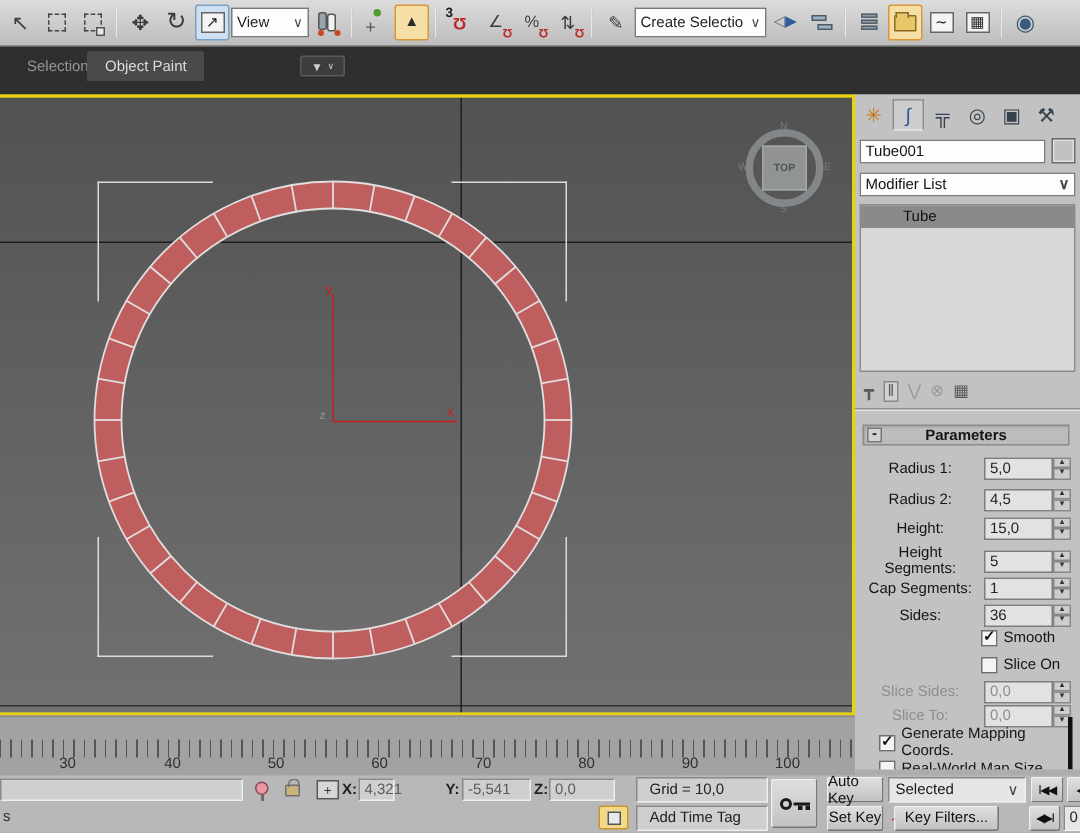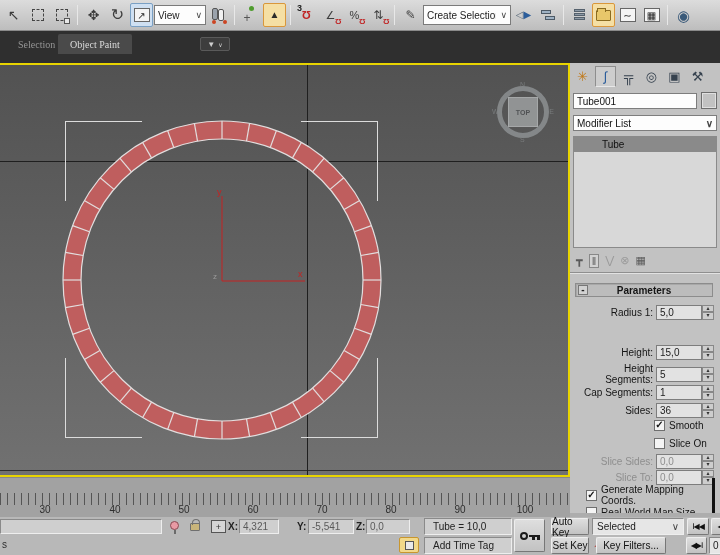--- a/index.html
+++ b/index.html
@@ -37,21 +37,21 @@
   .white-tile { width:16px; height:14px; background:#f4f4f4; border:1px solid #666;
                 display:flex; align-items:center; justify-content:center; }
   .folder { width:15px; height:11px; background:#e8c76a; border:1px solid #8a6b20; border-radius:1px; position:relative; }
   .folder:before { content:""; position:absolute; left:0; top:-3px; width:7px; height:3px;
                    background:#e8c76a; border:1px solid #8a6b20; border-bottom:none; }
   .bars i { display:block; width:11px; height:3px; background:#8c99a6; border:1px solid #55616d; margin-bottom:1px; }
   .align-bars i { display:block; width:10px; height:4px; background:#9fb2c4; border:1px solid #4d5a66; }
   .align-bars i.b { margin-left:4px; margin-top:2px; }
 
   
-  #ribbon { position:absolute; left:0; top:31px; width:720px; height:32px; background:#2f2f2f;font-family:Liberation Serif, serif; }
+  #ribbon { position:absolute; left:0; top:31px; width:720px; height:32px; background:#2f2f2f; }
   .rtab { position:absolute; top:3px; height:20px; display:flex; align-items:center;
           padding:0 12px; color:#969696; }
   .rtab.active { background:#4a4a4a; color:#dcdcdc; border-radius:2px 2px 0 0; }
   #ribbon-min { position:absolute; left:200px; top:6px; width:30px; height:14px; background:#3d3d3d;
                 border:1px solid #5a5a5a; border-radius:2px; color:#cfcfcf; font-size:8px;
                 display:flex; align-items:center; justify-content:center; gap:3px; }
 
   
   #viewport { position:absolute; left:0; top:63px; width:570px; height:414px;
               border-top:2px solid #e8d400; border-right:2px solid #e8d400; border-bottom:2px solid #e8d400;
@@ -91,21 +91,21 @@
   #stack-tools .dim { color:#9a9a9a; }
   #cp-divider { position:absolute; left:0; top:209px; width:150px; height:2px;
                 background:#8f8f8f; border-bottom:1px solid #e2e2e2; }
   #rollout-hd { position:absolute; left:5px; top:220px; width:138px; height:14px; background:#bcbcbc;
                 border:1px solid #8c8c8c; box-shadow:inset 1px 1px 0 #a8a8a8; display:flex;
                 align-items:center; justify-content:center; font-weight:bold; color:#151515; }
   #rollout-hd .minus { position:absolute; left:2px; top:1px; width:10px; height:10px; background:#d2d2d2;
                        border:1px solid #777; font-weight:bold; display:flex; align-items:center;
                        justify-content:center; line-height:1; color:#222; }
   .prow { position:absolute; left:4px; width:140px; height:16px; display:flex; align-items:center; }
-  .prow .lab { flex:1; text-align:right; padding-right:3px; color:#151515; }
+  .prow .lab { flex:1; text-align:center; padding-right:3px; color:#151515; }
   .prow .val { width:46px; height:15px; background:#e2e2e2; border:1px solid #7d7d7d;
                display:flex; align-items:center; padding-left:3px; color:#222; }
   .spin { width:12px; height:15px; display:flex; flex-direction:column; }
   .spin b { flex:1; background:#cdcdcd; border:1px solid #888; font-size:6px; line-height:5px;
             text-align:center; color:#333; font-weight:normal; }
   .prow.dim .lab, .prow.dim .val { color:#8e8e8e; }
   .cbrow { position:absolute; height:14px; display:flex; align-items:center; gap:4px; color:#151515; }
   .cbox { width:11px; height:11px; background:#f4f4f4; border:1px solid #6f6f6f; display:flex;
           align-items:center; justify-content:center; font-size:10px; font-weight:bold; color:#111; line-height:1; }
   #cp-scroll { position:absolute; left:142px; top:415px; width:3px; height:35px; background:#111; }
@@ -388,20 +388,28 @@
   </div>
 
   <div class="prow" style="top:241px">
     <span class="lab">Radius 1:</span>
     <span class="val">5,0</span>
     <span class="spin">
         <b>▴</b>
         <b>▾</b>
       </span>
   </div>
+  <div class="prow" style="top:262px">
+    <span class="lab">Radius 2:</span>
+    <span class="val">4,5</span>
+    <span class="spin">
+        <b>▴</b>
+        <b>▾</b>
+      </span>
+  </div>
   <div class="prow" style="top:281px">
     <span class="lab">Height:</span>
     <span class="val">15,0</span>
     <span class="spin">
         <b>▴</b>
         <b>▾</b>
       </span>
   </div>
   <div class="prow" style="top:303px">
     <span class="lab">Height Segments:</span>
@@ -478,27 +486,27 @@
   <span class="tnum" style="left:513px">100</span>
 </div>
 
 <div id="statusbar">
   <div class="sunken" style="position:absolute;left:0;top:2px;width:162px;height:15px"></div>
   <span class="balloon"></span>
   <span class="lockic"></span>
   <span class="xyzic">+</span>
 
   <span class="slabel" style="left:228px">X:</span>
-  <div class="coordf sunken" style="left:239px;width:40px">4,321</div>
+  <div class="coordf sunken" style="left:239px;width:24px">4,321</div>
   <span class="slabel" style="left:297px">Y:</span>
   <div class="coordf sunken" style="left:308px;width:46px">-5,541</div>
   <span class="slabel" style="left:356px">Z:</span>
   <div class="coordf sunken" style="left:366px;width:44px">0,0</div>
 
-  <div class="sunken" style="position:absolute;left:424px;top:1px;width:88px;height:17px;display:flex;align-items:center;padding-left:8px;color:#222">Tube = 10,0</div>
+  <div class="sunken" style="position:absolute;left:424px;top:1px;width:88px;height:17px;display:flex;align-items:center;padding-left:8px;color:#222">Grid = 10,0</div>
 
   <span style="position:absolute;left:2px;top:22px;color:#2e2e2e">s</span>
   <div class="cubeic">
       <b></b>
     </div>
   <div class="sunken" style="position:absolute;left:424px;top:20px;width:88px;height:17px;display:flex;align-items:center;padding-left:8px;color:#222">Add Time Tag</div>
 
   <div class="sbtn keybtn">
     <span class="keyglyph">
         <i></i>

